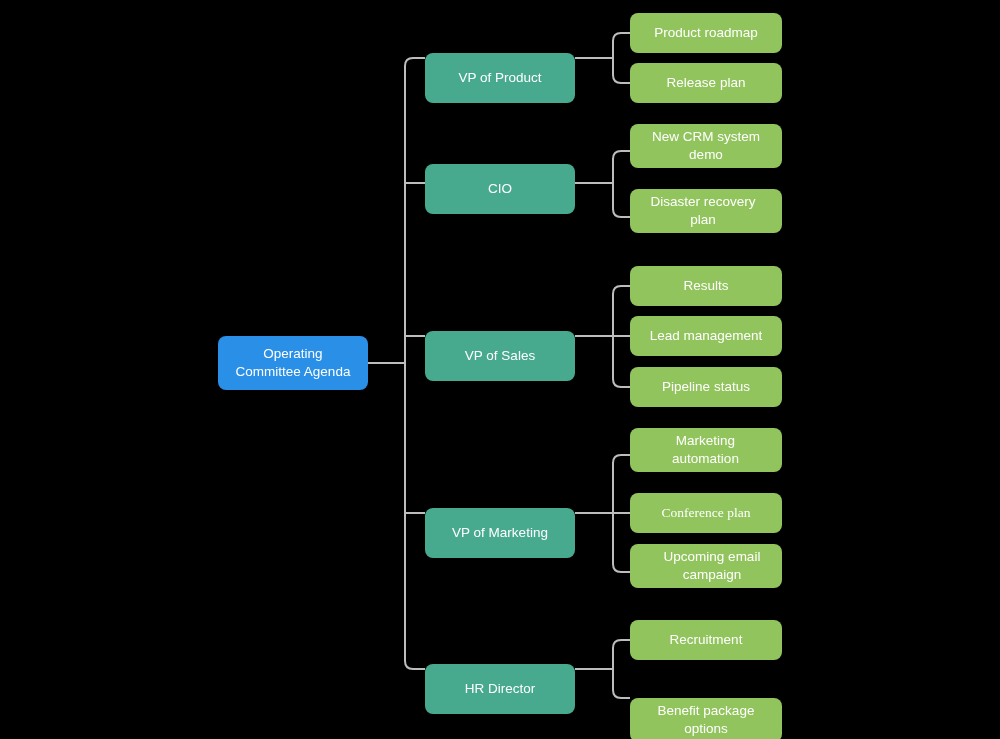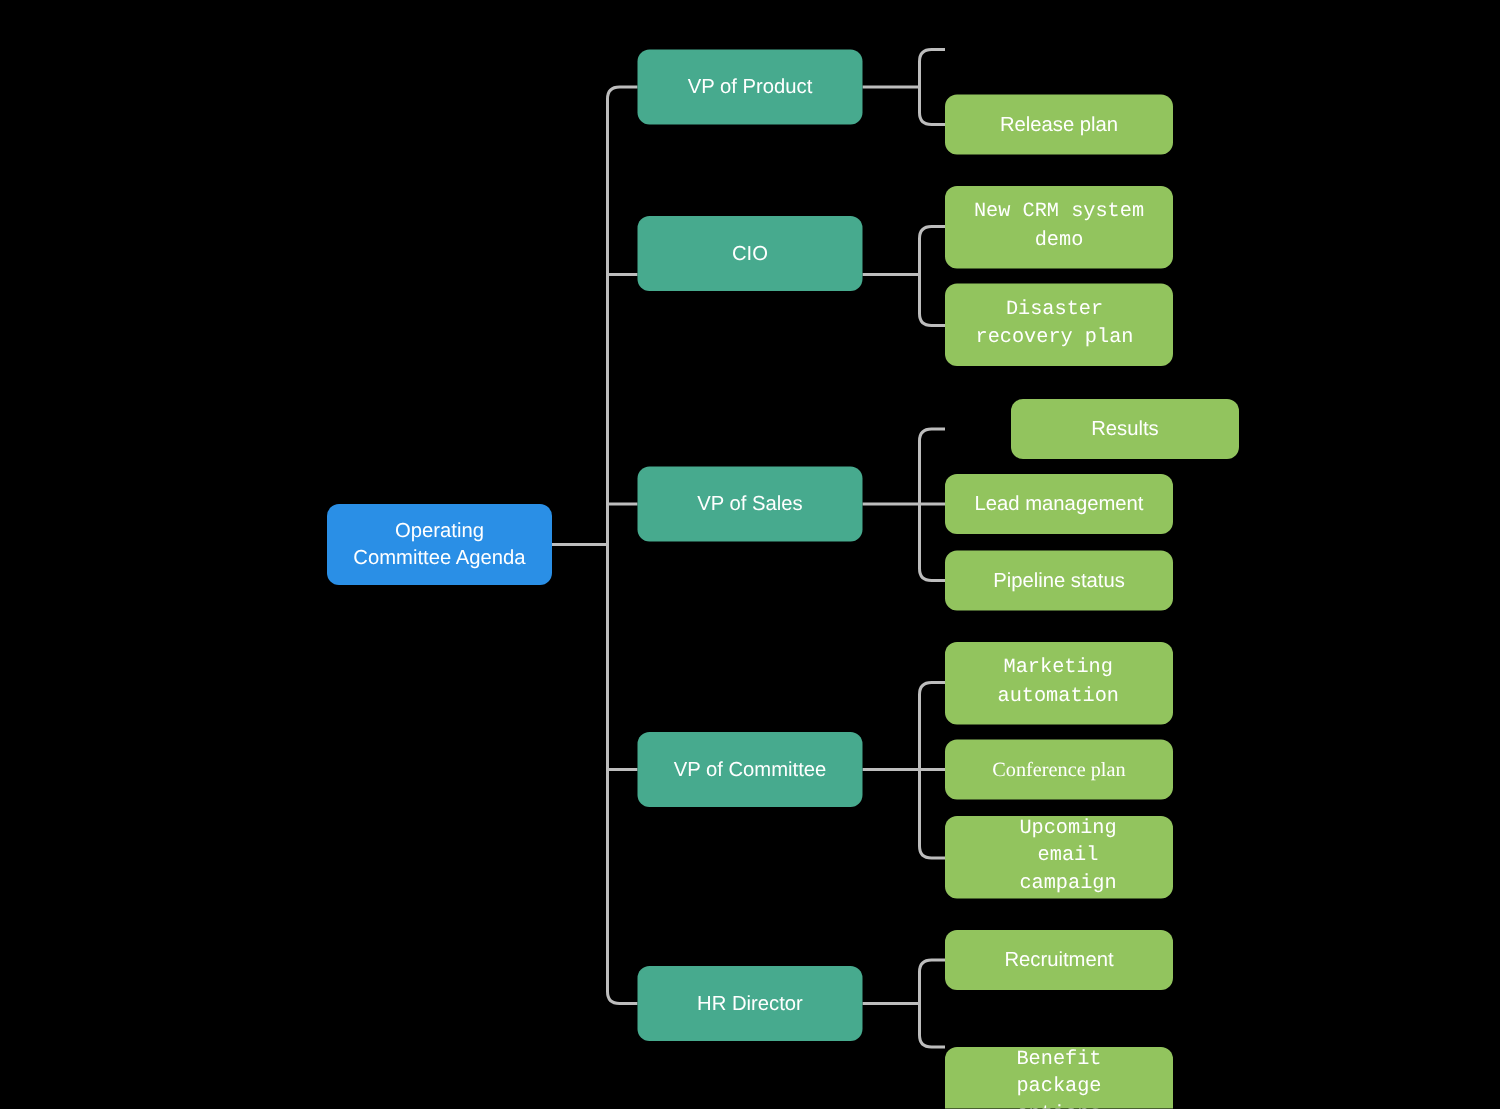--- a/index.html
+++ b/index.html
@@ -31,23 +31,23 @@
     display: flex;
     align-items: center;
     justify-content: center;
     text-align: center;
     color: var(--text, #FFFFFF);
     font-size: 13.5px;
     line-height: 1.35;
     cursor: default;
   }
   .node-root   { background: var(--root-fill, #2A8FE6);   width: 150px; height: 54px; padding: 0 16px; }
-  .node-branch { background: var(--branch-fill, #47AA8E); width: 150px; height: 50px; padding: 16px 8px; }
+  .node-branch { background: var(--branch-fill, #47AA8E); width: 150px; height: 50px; padding: 16px 8px; margin-top: 20px; }
   .node-leaf   { background: var(--leaf-fill, #92C45E);   width: 152px; height: 40px; padding: 0 16px; }
-  .node-leaf.tall { height: 55px; font-family: Liberation Mono, monospace; }
+  .node-leaf.tall { height: 44px; }
 </style>
 </head>
 <body>
 
 <div class="canvas">
 
   <svg class="connectors" viewBox="0 0 1000 739" xmlns="http://www.w3.org/2000/svg" aria-hidden="true">
 
     <path d="M368,363 H405"></path>
 
@@ -70,29 +70,30 @@
 
     <path d="M575,669 H613"></path>
     <path d="M630,640 H621 Q613,640 613,648 V690 Q613,698 621,698 H630"></path>
   </svg>
 
   <div class="node node-root" style="left:218px; top:336px;">Operating Committee Agenda</div>
 
   <div class="node node-branch" style="left:425px; top:33px;">VP of Product</div>
   <div class="node node-branch" style="left:425px; top:144px;">CIO</div>
   <div class="node node-branch" style="left:425px; top:311px;">VP of Sales</div>
-  <div class="node node-branch" style="left:425px; top:488px;">VP of Committee</div>
+  <div class="node node-branch" style="left:425px; top:488px;">VP of Marketing</div>
   <div class="node node-branch" style="left:425px; top:644px;">HR Director</div>
 
+  <div class="node node-leaf" style="left:630px; top:13px;">Product roadmap</div>
   <div class="node node-leaf" style="left:630px; top:63px;">Release plan</div>
 
   <div class="node node-leaf tall" style="left:630px; top:124px;">New CRM system demo</div>
   <div class="node node-leaf tall" style="left:630px; top:189px;padding-left:10px;">Disaster recovery plan</div>
 
-  <div class="node node-leaf" style="left:630px; top:266px;margin-left:44px;">Results</div>
+  <div class="node node-leaf" style="left:630px; top:266px;">Results</div>
   <div class="node node-leaf" style="left:630px; top:316px;">Lead management</div>
   <div class="node node-leaf" style="left:630px; top:367px;">Pipeline status</div>
 
   <div class="node node-leaf tall" style="left:630px; top:428px;padding-left:15px;">Marketing automation</div>
   <div class="node node-leaf" style="left:630px; top:493px;font-family:Liberation Serif, serif;">Conference plan</div>
   <div class="node node-leaf tall" style="left:630px; top:544px;padding-left:28px;">Upcoming email campaign</div>
 
   <div class="node node-leaf" style="left:630px; top:620px;">Recruitment</div>
   <div class="node node-leaf tall" style="left:630px; top:670px;margin-top:28px;">Benefit package options</div>
 

